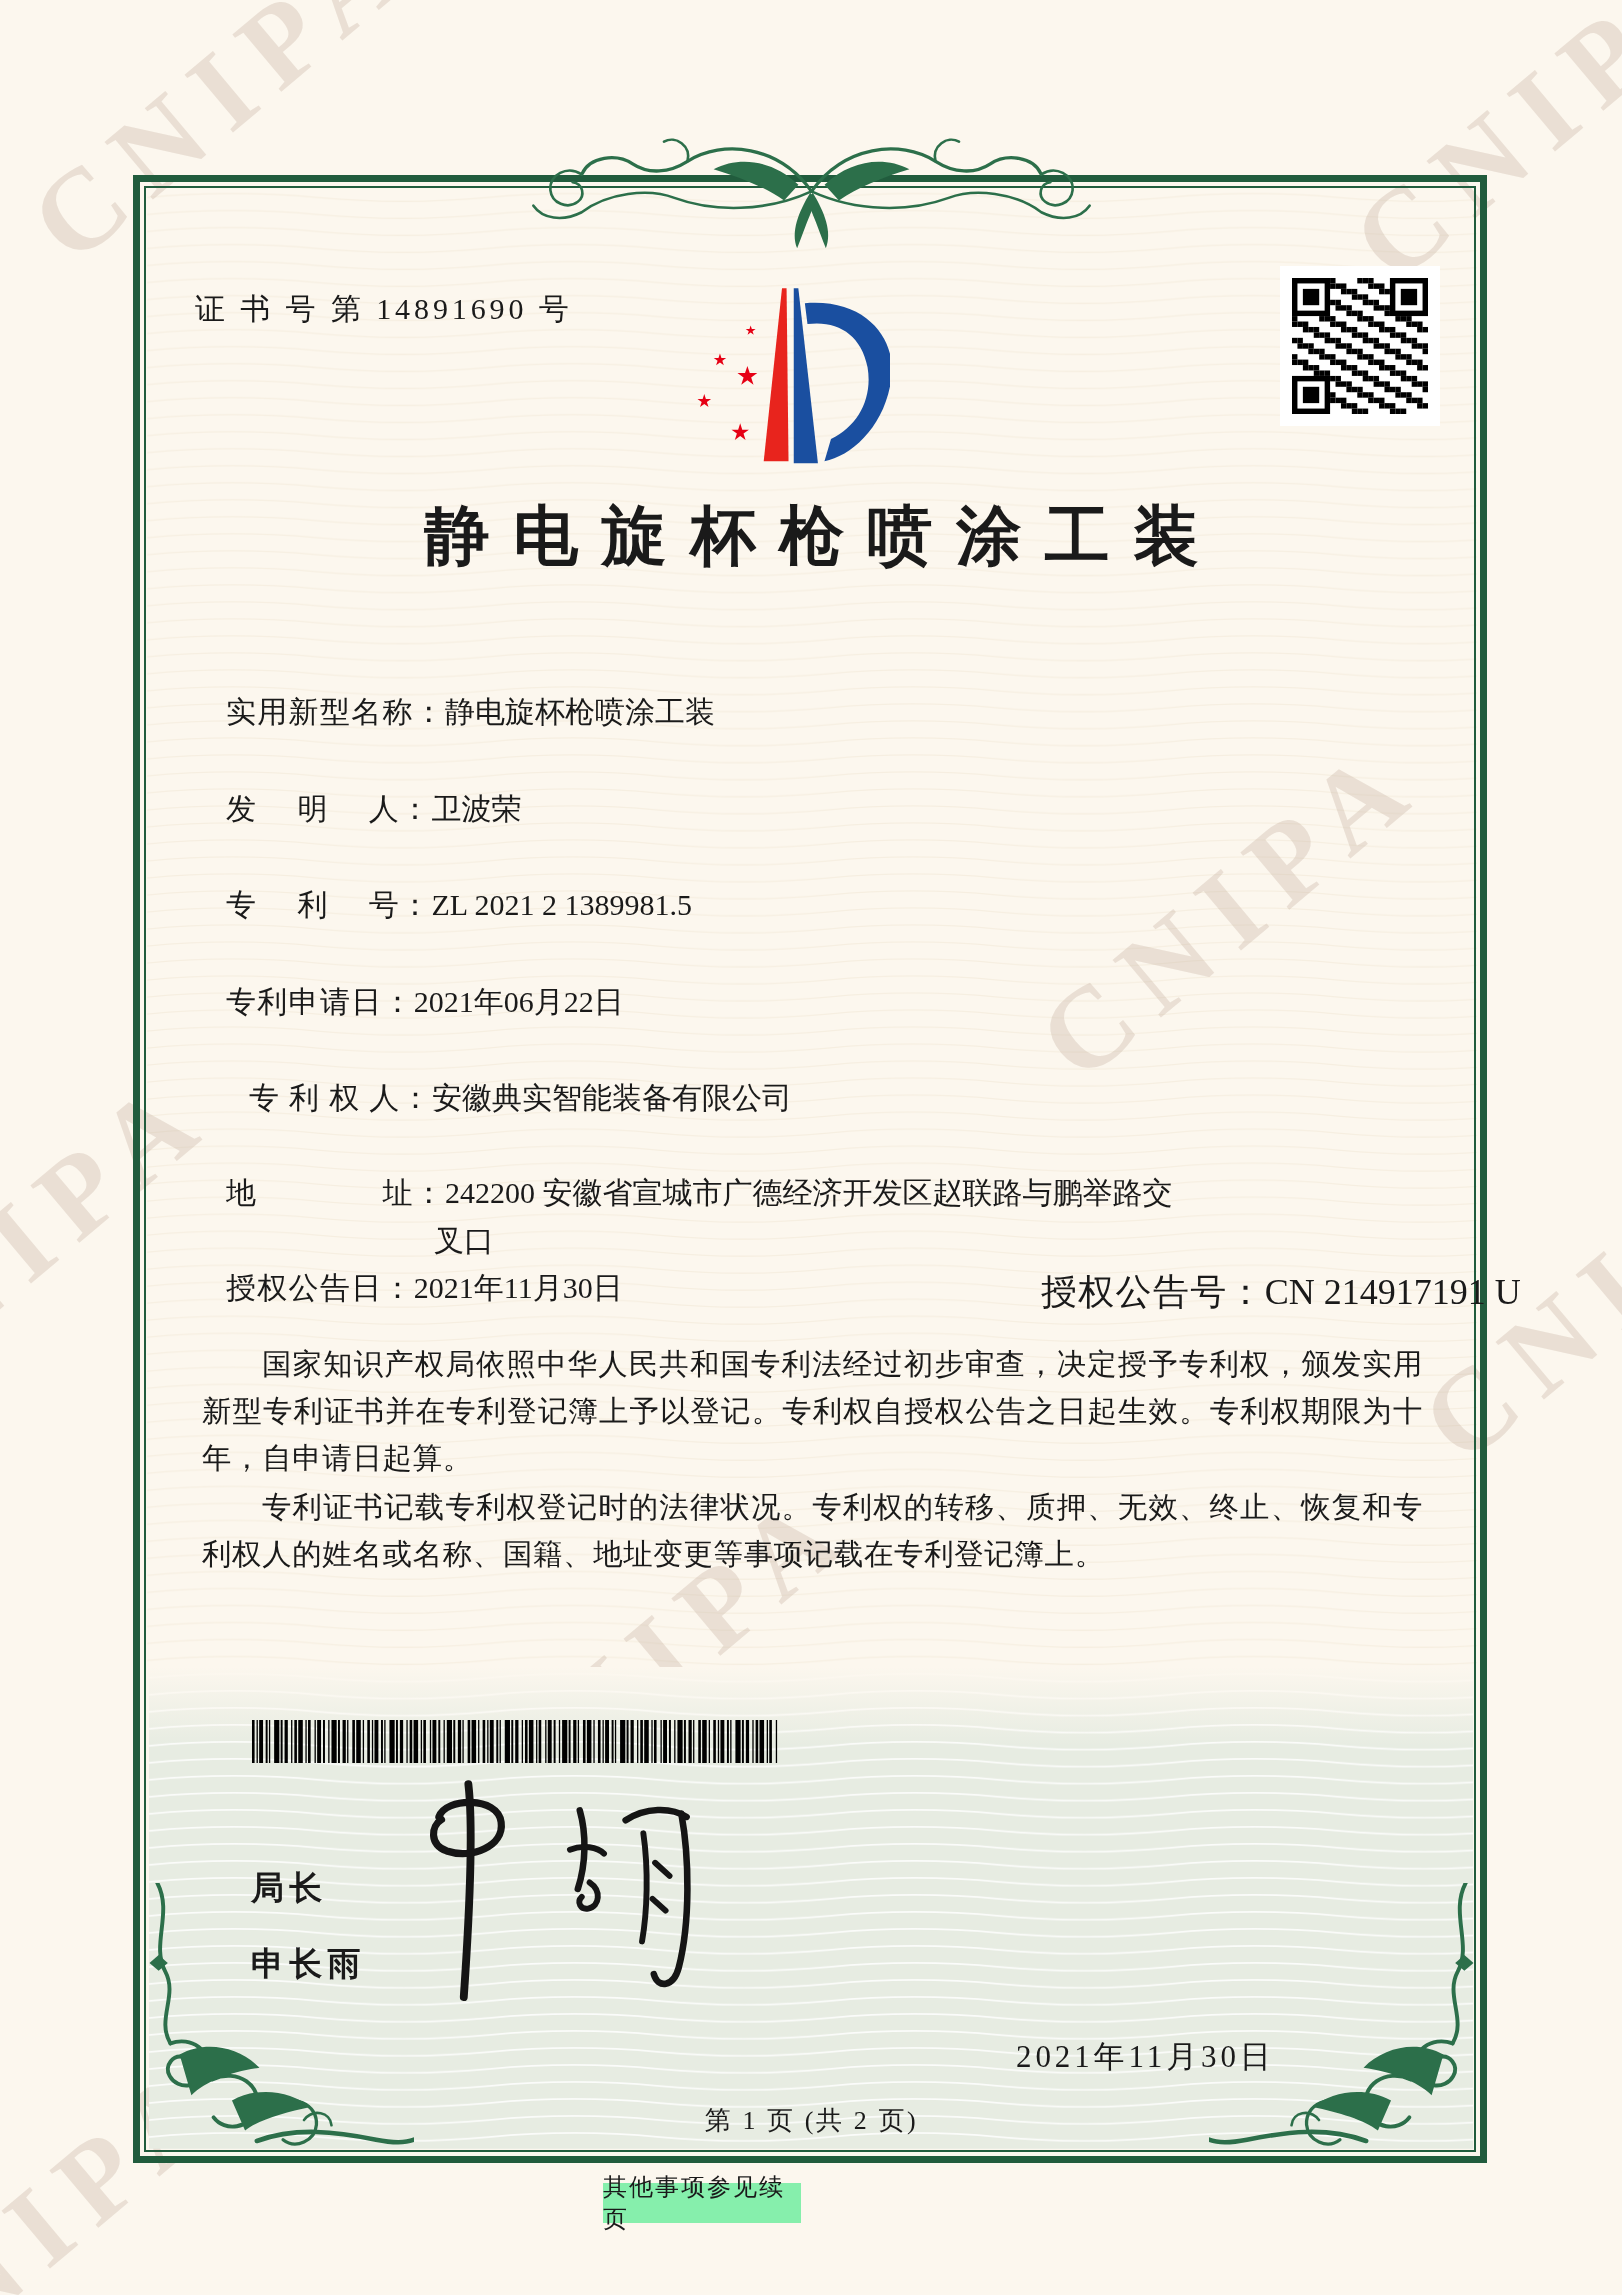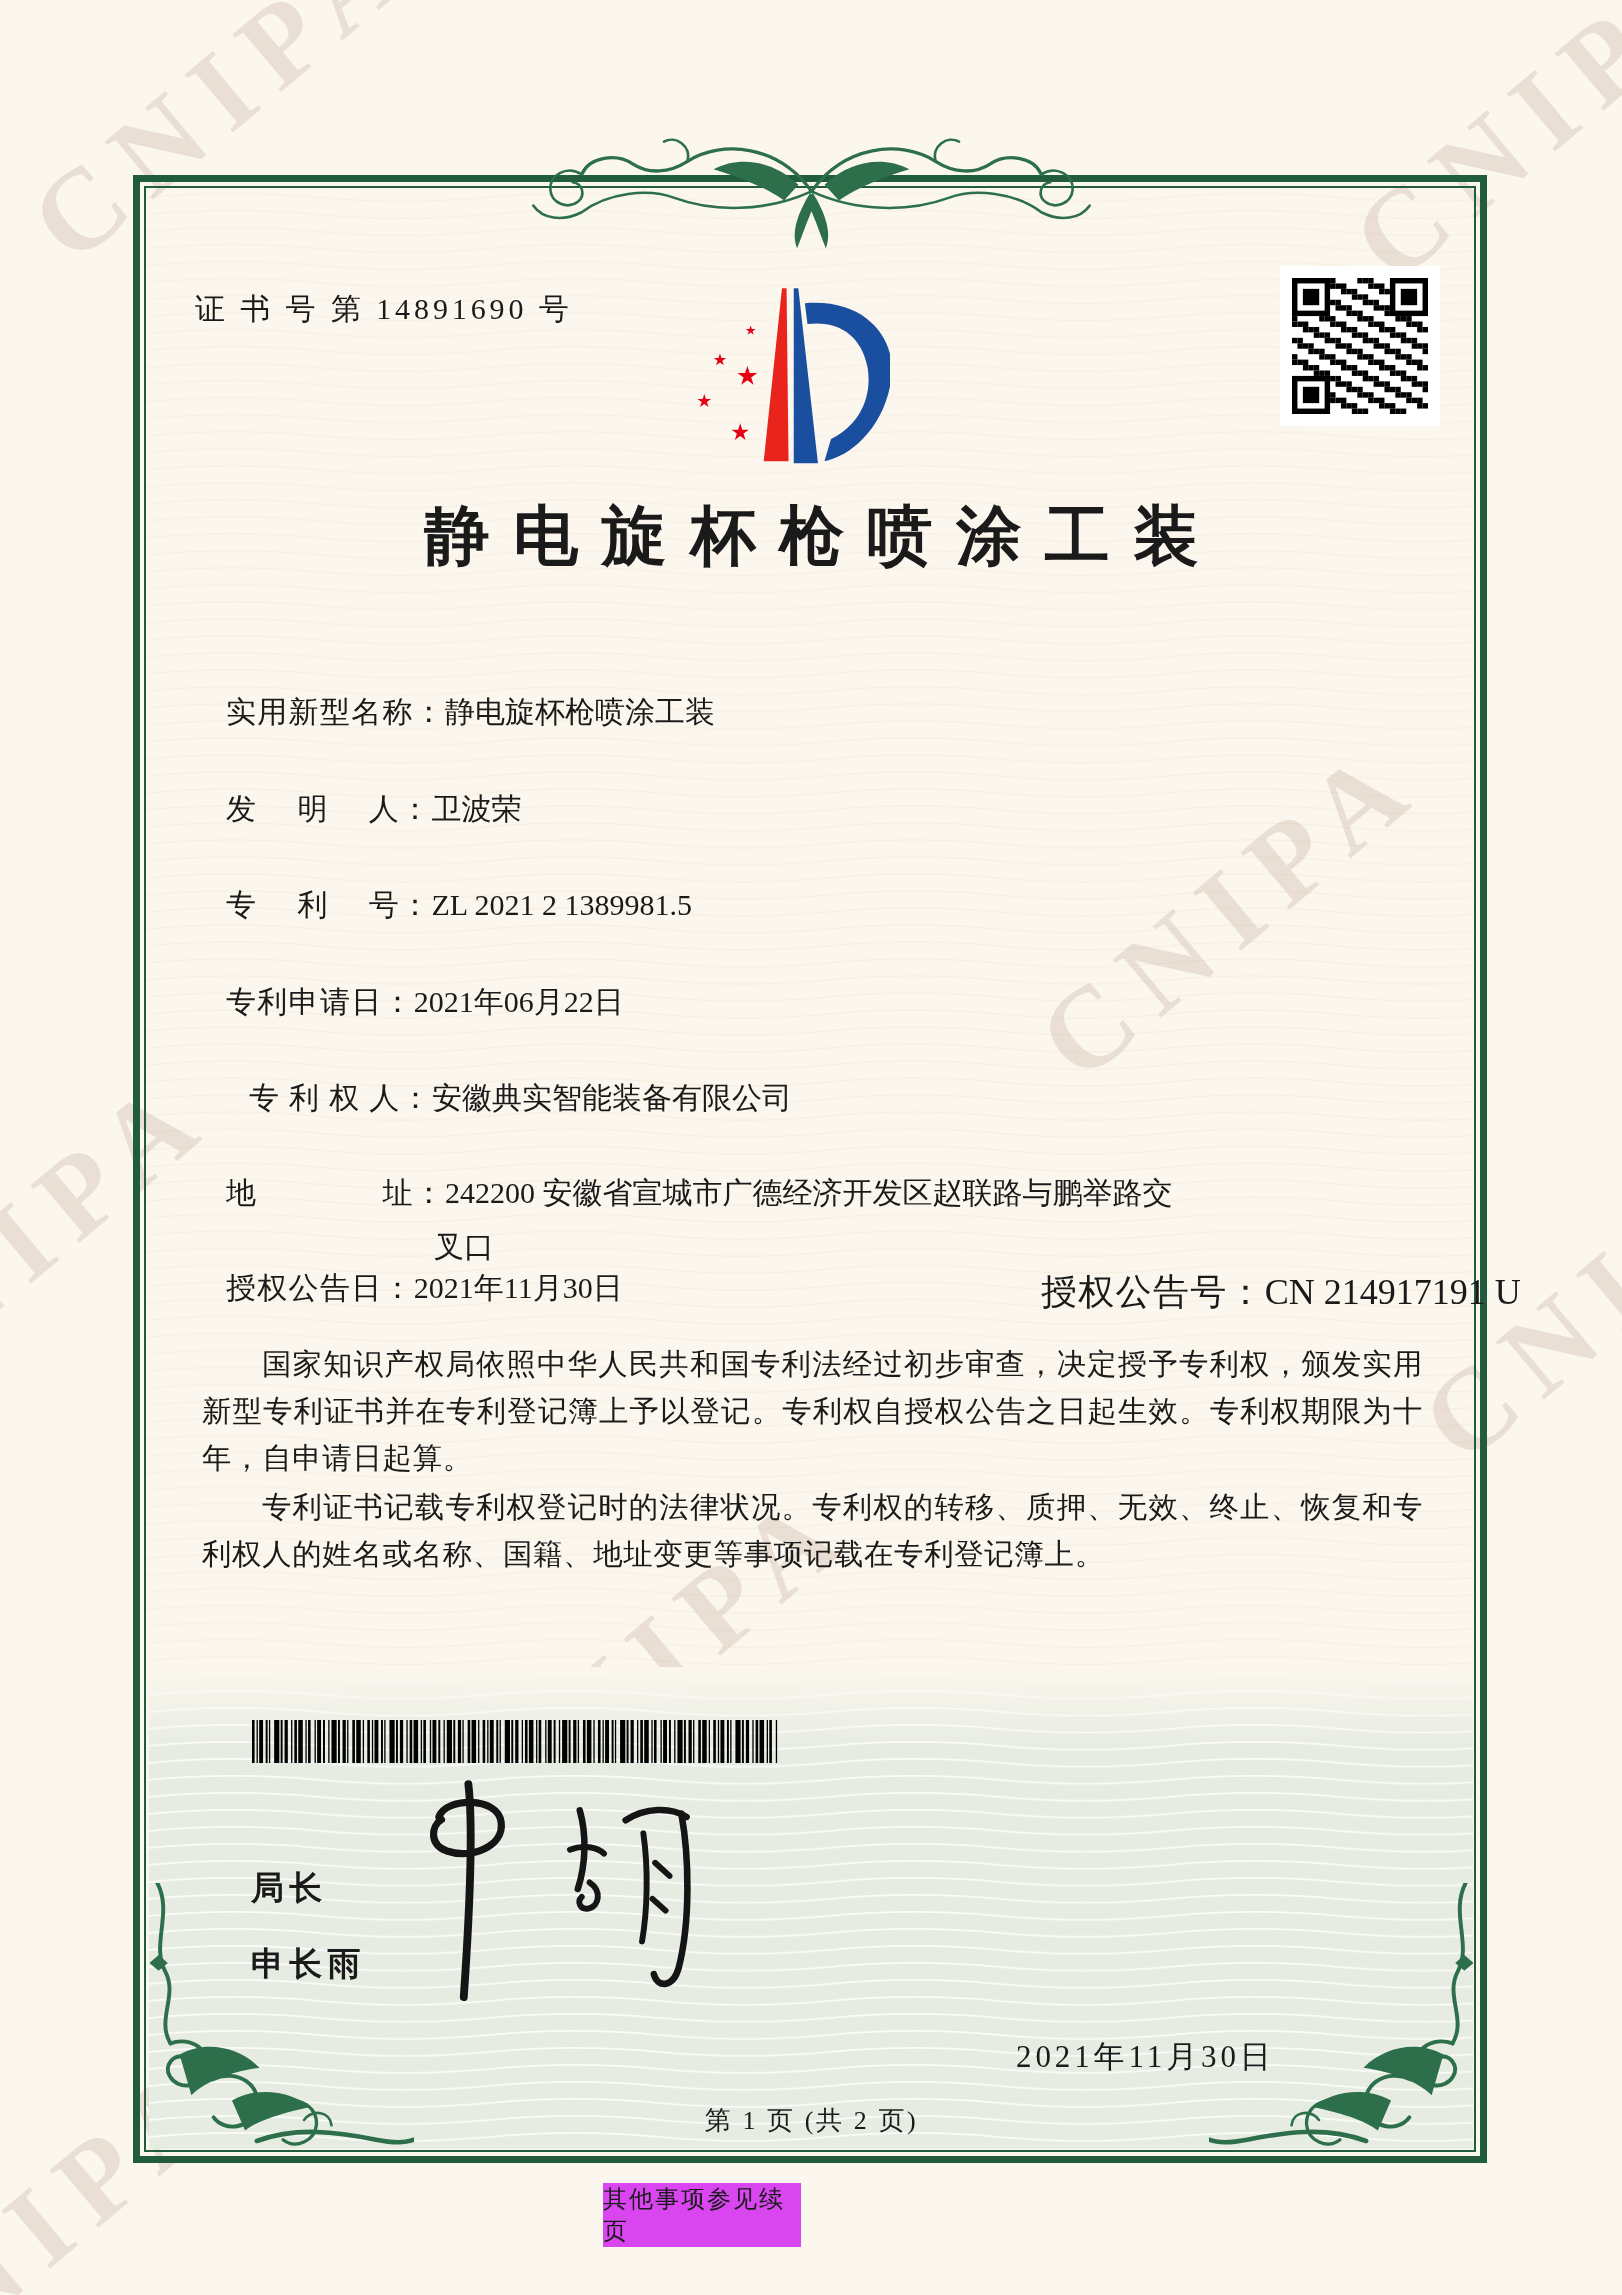--- a/index.html
+++ b/index.html
@@ -15,33 +15,33 @@
                border:7.9px solid #215c3d;}
   .frame-inner{position:absolute;left:3.9px;top:3.9px;right:3.9px;bottom:3.9px;border:2px solid #215c3d;}
   
   .certno{position:absolute;left:195px;top:289px;font-size:30px;letter-spacing:3.9px;}
   
   .title{position:absolute;left:0;right:0;top:492px;text-align:center;font-size:65px;
          font-weight:700;letter-spacing:23.6px;text-indent:23.6px;}
   
   .row{position:absolute;left:226px;font-size:30px;white-space:nowrap;}
   .row .lab{letter-spacing:1.3px;}
-  .addr2{position:absolute;left:434px;font-size:30px;margin-top:6px;}
+  .addr2{position:absolute;left:434px;font-size:30px;}
   .grant2{position:absolute;left:815px;top:0;font-size:36px;white-space:nowrap;}
   
   .para{position:absolute;left:202px;width:1221px;font-size:29.4px;line-height:47px;
         text-align:justify;text-indent:60px;letter-spacing:0.7px;}
   
   .panel-fade{position:absolute;left:149px;top:1667px;width:1324px;height:79px;
               background:linear-gradient(#fcf7ee,rgba(252,247,238,0));}
   .officer{position:absolute;left:251px;font-size:33px;font-weight:700;letter-spacing:5.2px;
            font-family:"Liberation Sans","DejaVu Sans",sans-serif;}
   .datetxt{position:absolute;left:1016px;top:2036px;font-size:31px;letter-spacing:3.9px;}
   .pagetxt{position:absolute;left:0;right:0;top:2103px;text-align:center;font-size:26px;letter-spacing:2.6px;}
-  .footnote{position:absolute;left:603px;top:2183px;width:198px;height:64px;background:#d946ef;
+  .footnote{position:absolute;left:603px;top:2183px;width:198px;height:40px;background:#86efac;
             display:flex;align-items:center;justify-content:center;font-size:24px;letter-spacing:2px;}
   .qrbox{position:absolute;left:1280px;top:266px;width:160px;height:160px;background:#ffffff;}
 </style>
 </head>
 <body>
 
 <svg width="0" height="0" style="position:absolute">
   <defs>
     <pattern id="wavCream" width="520" height="26" patternUnits="userSpaceOnUse">
       <path d="M0,16 Q130,4 260,16 T520,16" fill="none" stroke="#f1e7d5" stroke-width="2"></path>

